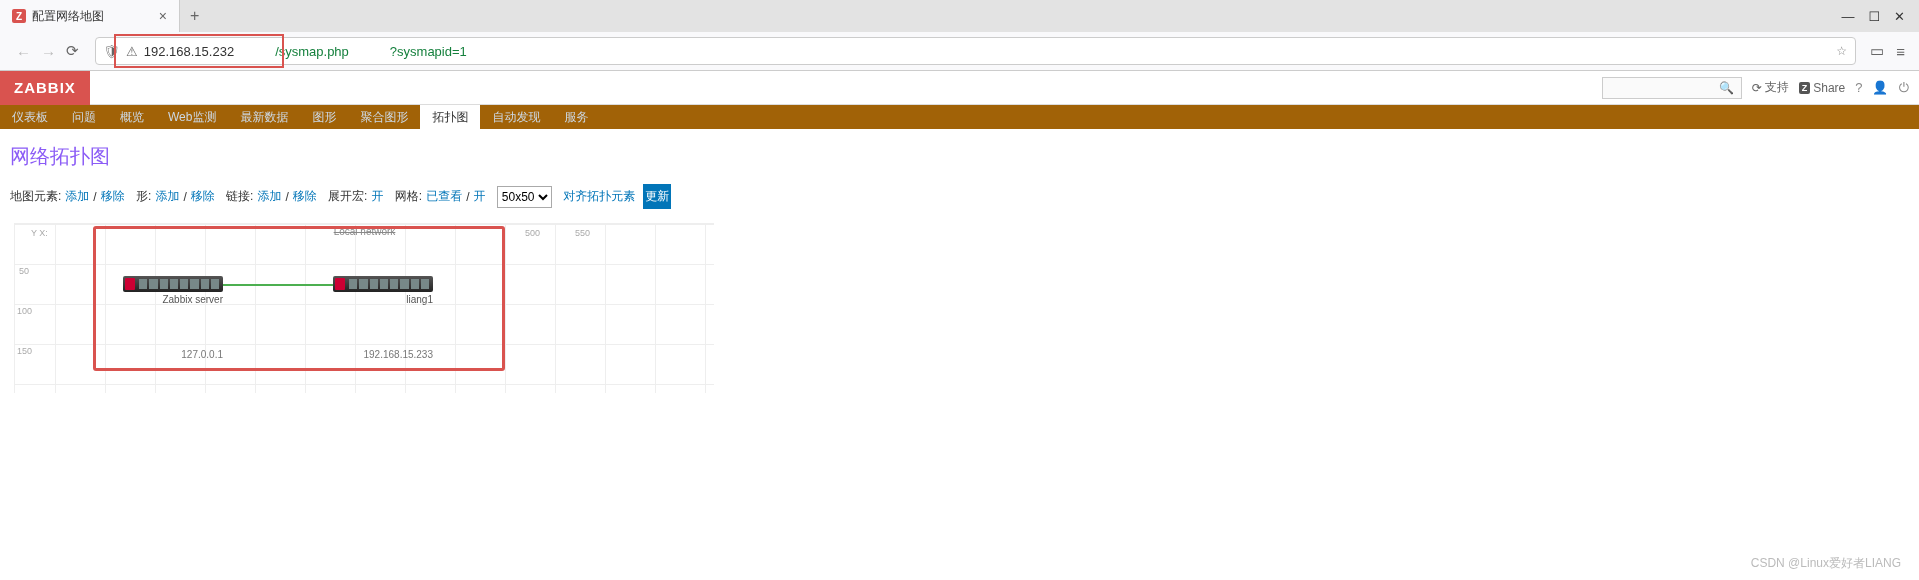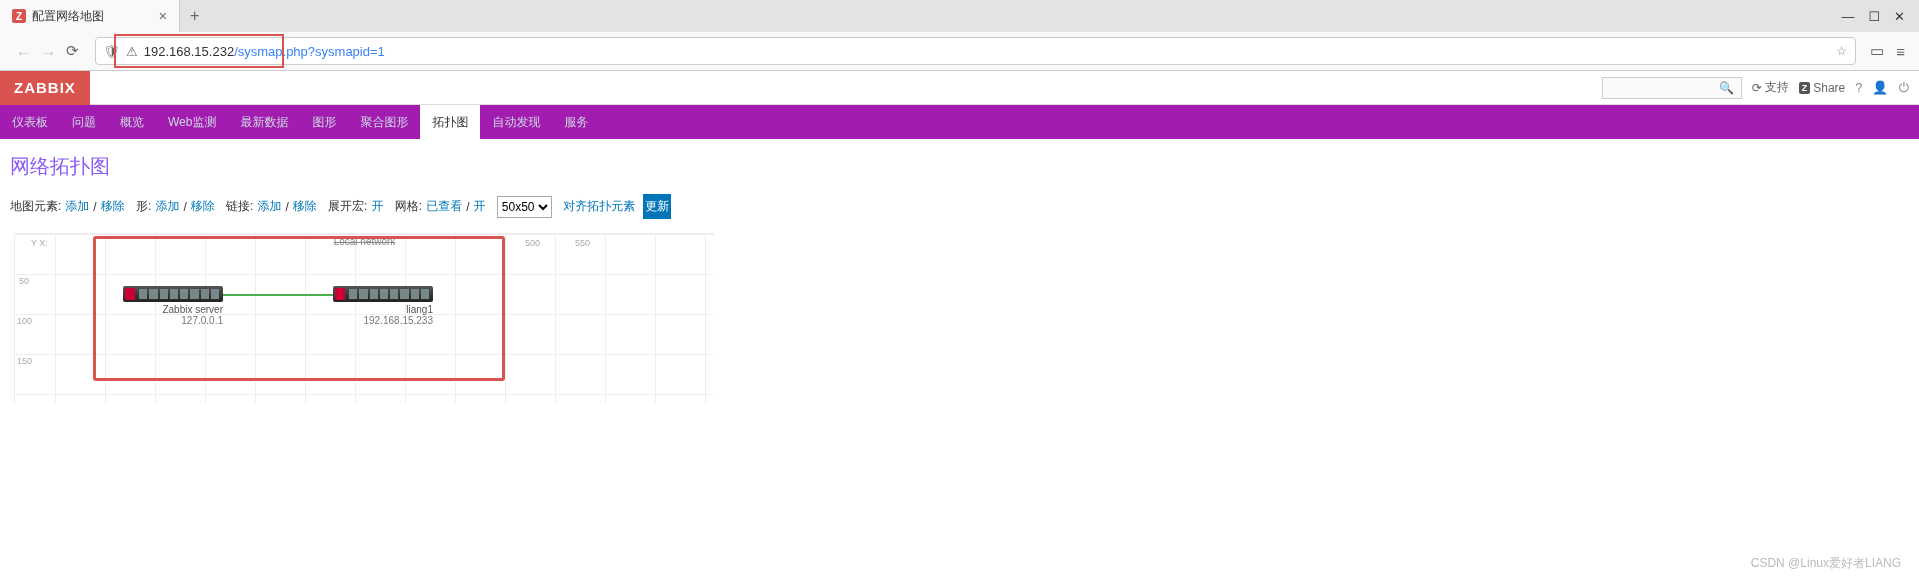--- a/index.html
+++ b/index.html
@@ -16,38 +16,38 @@
   .window-controls { margin-left: auto; display: flex; gap: 14px; padding: 0 14px; color: #333; font-size: 13px; }
   .window-controls span { cursor: pointer; }
   
   .url-bar-row { display: flex; align-items: center; height: 38px; padding: 0 8px; gap: 8px; background: #f9f9fb; }
   .nav-btns { display: flex; gap: 10px; padding: 0 8px; color: #666; }
   .nav-btns span { cursor: pointer; font-size: 15px; }
   .nav-btns .disabled { color: #bbb; }
   .url-bar { flex: 1; display: flex; align-items: center; height: 28px; background: #fff; border: 1px solid #ccc; border-radius: 4px; padding: 0 8px; gap: 6px; position: relative; }
   .url-icons { display: flex; gap: 6px; color: #666; font-size: 13px; }
   .url-text { flex: 1; font-size: 13px; color: #333; }
-  .url-text .dim { color: #3b82f6; }
+  .url-text .dim { color: #15803d; margin-left: 41px; }
   .url-highlight { position: absolute; left: 18px; top: -4px; width: 170px; height: 34px; border: 2px solid #d9534f; pointer-events: none; }
   .url-right { display: flex; gap: 12px; color: #666; font-size: 15px; padding: 0 6px; align-items: center; }
   
   
   .zbx-header { background: #fff; display: flex; align-items: center; height: 34px; border-bottom: 1px solid #dcdcdc; }
   .zbx-logo { background: #d9534f; color: #fff; font-weight: bold; font-size: 15px; padding: 8px 14px; letter-spacing: 1px; height: 34px; display: flex; align-items: center; }
   .main-nav { display: flex; }
   .main-nav-item { padding: 0 12px; height: 34px; display: flex; align-items: center; color: #333; cursor: pointer; font-size: 12px; }
   .main-nav-item.active { border-bottom: 3px solid #275b8c; color: #000; }
   .header-right { margin-left: auto; display: flex; align-items: center; gap: 10px; padding-right: 10px; color: #666; font-size: 12px; }
   .search-box { width: 140px; height: 22px; border: 1px solid #ccc; background: #fafafa; display: flex; align-items: center; justify-content: flex-end; padding: 0 6px; color: #999; }
   .header-icon { cursor: pointer; color: #888; font-size: 13px; }
   .support-link { display: flex; align-items: center; gap: 3px; cursor: pointer; }
   .share-badge { background: #555; color:#fff; font-size:9px; padding:1px 3px; border-radius:2px; font-weight:bold;}
   
   
-  .sub-nav { background: #a21caf; display: flex; height: 34px; align-items: stretch; }
+  .sub-nav { background: #a16207; display: flex; height: 24px; align-items: stretch; }
   .sub-nav-item { color: #cdd8e4; padding: 0 12px; display: flex; align-items: center; cursor: pointer; font-size: 12px; }
   .sub-nav-item.active { background: #fff; color: #333; }
   
   
   .page-title { font-size: 20px; color: #8b5cf6; padding: 14px 10px 10px 10px; }
   
   
   .map-toolbar { display: flex; align-items: center; gap: 4px; padding: 4px 10px 10px 10px; font-size: 12px; flex-wrap: wrap; }
   .map-toolbar .lbl { color: #333; }
   .map-toolbar a { color: #0275b8; text-decoration: none; cursor: pointer; }
@@ -65,21 +65,21 @@
   .axis-lbl { position: absolute; font-size: 9px; color: #aaa; }
   .map-title { position: absolute; top: 2px; left: 50%; transform: translateX(-50%); font-size: 10px; color: #888; text-decoration: line-through; }
   .red-box { position: absolute; left: 78px; top: 2px; width: 412px; height: 145px; border: 3px solid #d9534f; border-radius: 3px; pointer-events: none; }
   .link-line { position: absolute; height: 2px; background: #4caf50; top: 60px; left: 190px; width: 150px; }
   .node { position: absolute; text-align: right; font-size: 10px; color: #555; cursor: move; }
   .server-img { width: 100px; height: 16px; background: linear-gradient(#555,#222); border-radius: 2px; position: relative; margin: 0 auto 2px auto; display:flex; align-items:center; }
   .server-img::before { content:""; position:absolute; left:2px; top:2px; width:10px; height:12px; background:#c03; border-radius:1px; }
   .server-slots { position:absolute; left:16px; right:4px; top:3px; bottom:3px; display:flex; gap:2px; }
   .server-slots i { flex:1; background:#788; display:block; }
   .node .lbl1 { display:block; }
-  .node .lbl2 { display:block; color:#777; }
+  .node .lbl2 { display:block; color:#777;margin-top:44px; }
   
   .watermark { position: fixed; right: 18px; bottom: 8px; color: #bbb; font-size: 12px; }
 </style>
 </head>
 <body>
 
 <div class="browser-chrome">
   <div class="tab-bar">
     <div class="tab">
       <span class="tab-favicon">Z</span>

